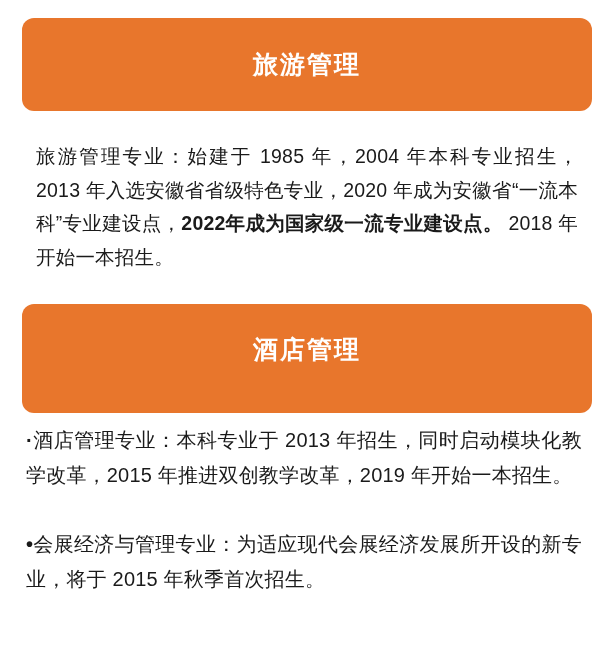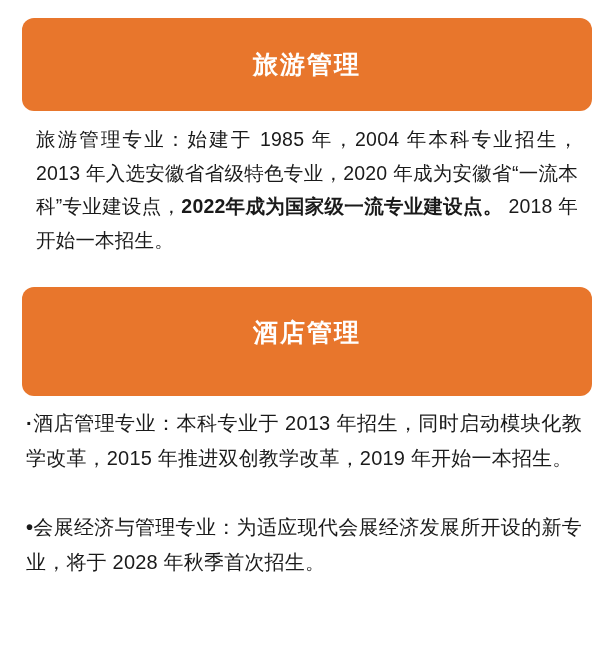--- a/index.html
+++ b/index.html
@@ -33,21 +33,21 @@
     letter-spacing: 2px;
     line-height: 1.2;
     padding: 30px 10px 49px 10px;
     box-sizing: border-box;
   }
   .banner-1 { padding: 31px 10px 32px 10px; }
   .body-text {
     color: #1a1a1a;
     font-size: 19.5px;
     line-height: 1.72;
-    padding: 12px 14px 2px 14px;
+    padding: 29px 14px 2px 14px;
     text-align: justify;
     letter-spacing: 0.2px;
   }
   .body-text .bold {
     font-weight: bold;
   }
   .bullet-text {
     color: #1a1a1a;
     font-size: 20px;
     line-height: 1.75;
@@ -79,17 +79,17 @@
     <div class="banner">酒店管理</div>
     <div class="bullet-text">
       <span class="bullet">·</span><span>酒店管理专业：本科专业于 2013 年招生，同时启动模块化教学改革，2015 年推进双创教学改革，2019 年开始一本招生。</span>
     </div>
   </div>
 
   <div class="spacer-b"></div>
 
   <div class="section">
     <div class="bullet-text">
-      <span class="bullet">•</span><span>会展经济与管理专业：为适应现代会展经济发展所开设的新专业，将于 2028 年秋季首次招生。</span>
+      <span class="bullet">•</span><span>会展经济与管理专业：为适应现代会展经济发展所开设的新专业，将于 2015 年秋季首次招生。</span>
     </div>
   </div>
 
 </div>
 
 </body></html>

